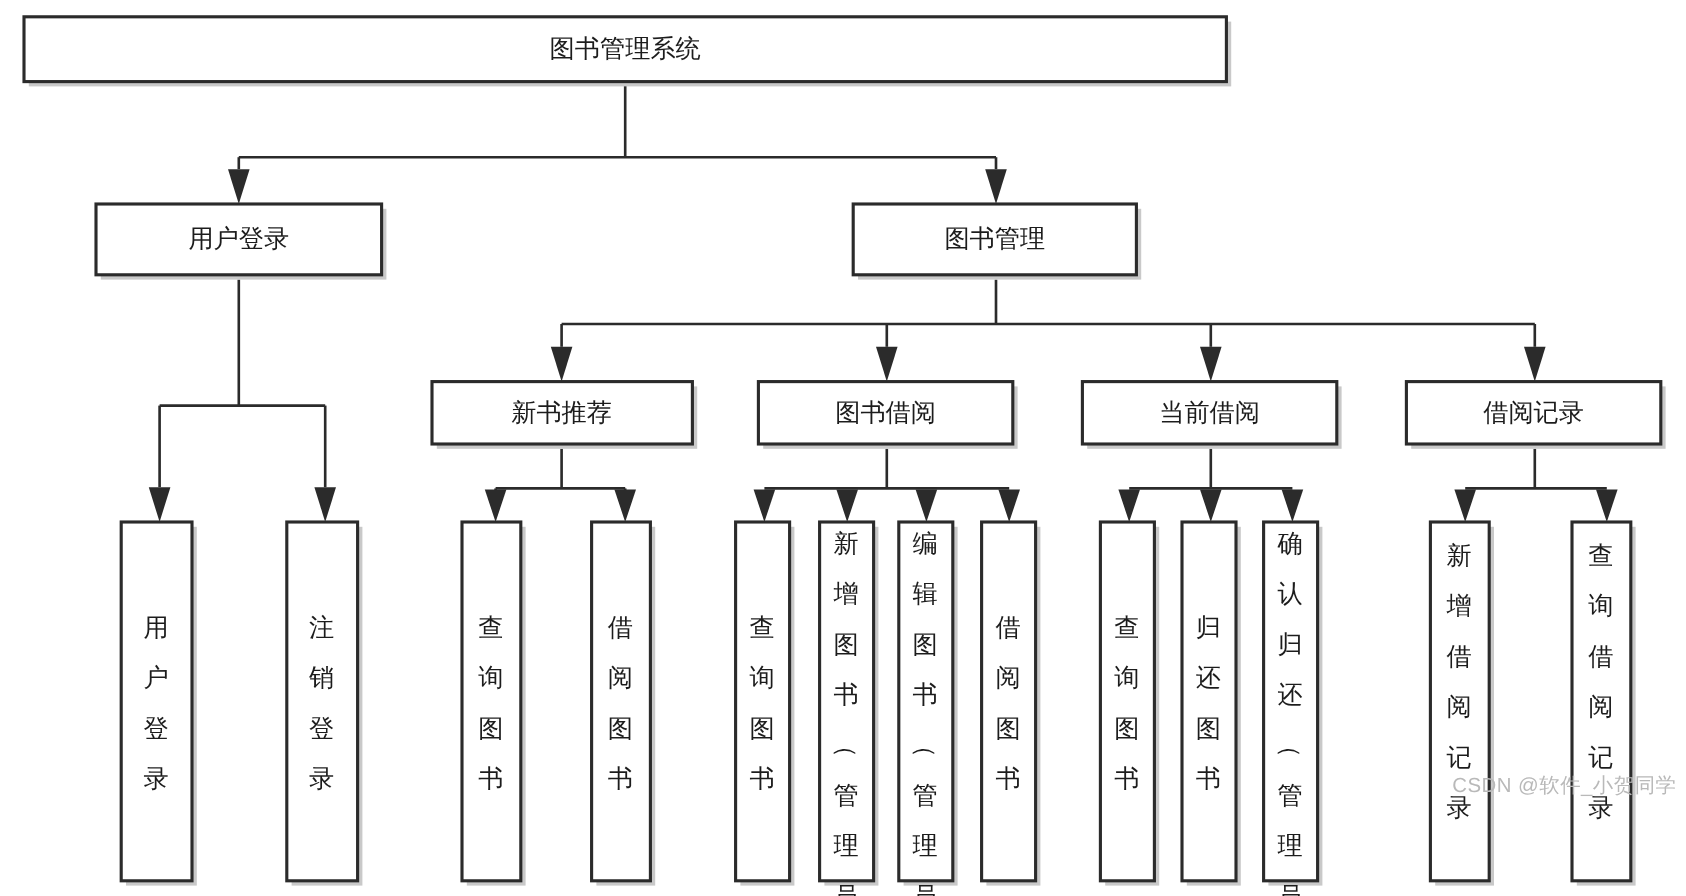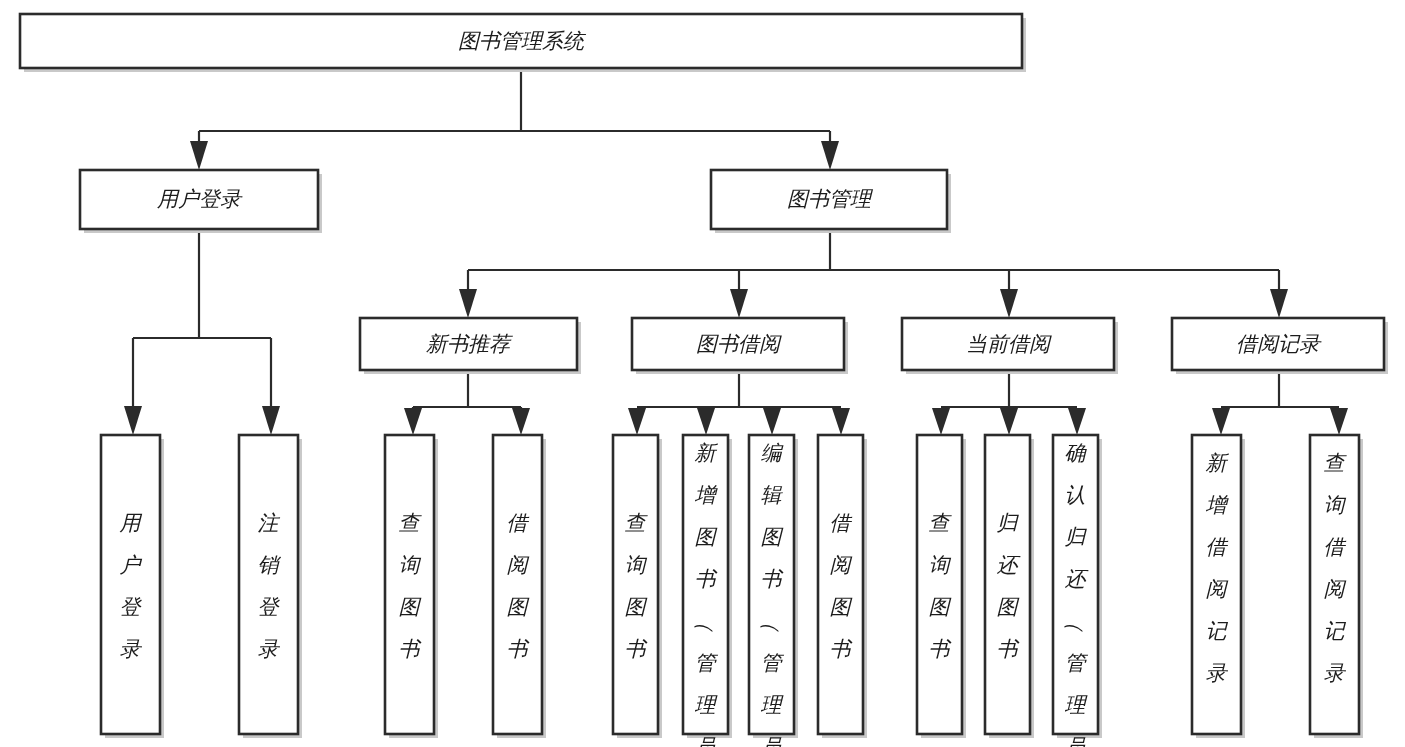--- a/index.html
+++ b/index.html
@@ -11,21 +11,20 @@
     width: 1405px;
     height: 747px;
     font-family: "Liberation Sans", "DejaVu Sans", sans-serif;
     overflow: hidden;
     position: relative;
   }
   #diagram-root {
     position: relative;
     width: 1405px;
     height: 670px;
-    font-style: italic;
   }
   svg#flow {
     position: absolute;
     top: 0;
     left: 0;
     width: 1405px;
     height: 747px;
     display: block;
   }
   .node-rect {
@@ -336,13 +335,14 @@
           <text class="node-label-v" x="1334" y="470">查</text>
           <text class="node-label-v" x="1334" y="512">询</text>
           <text class="node-label-v" x="1334" y="554">借</text>
           <text class="node-label-v" x="1334" y="596">阅</text>
           <text class="node-label-v" x="1334" y="638">记</text>
           <text class="node-label-v" x="1334" y="680">录</text>
         </g>
     </g>
   </svg>
 
+  <div class="watermark">CSDN @软件_小贺同学</div>
 </div>
 
 </body></html>

